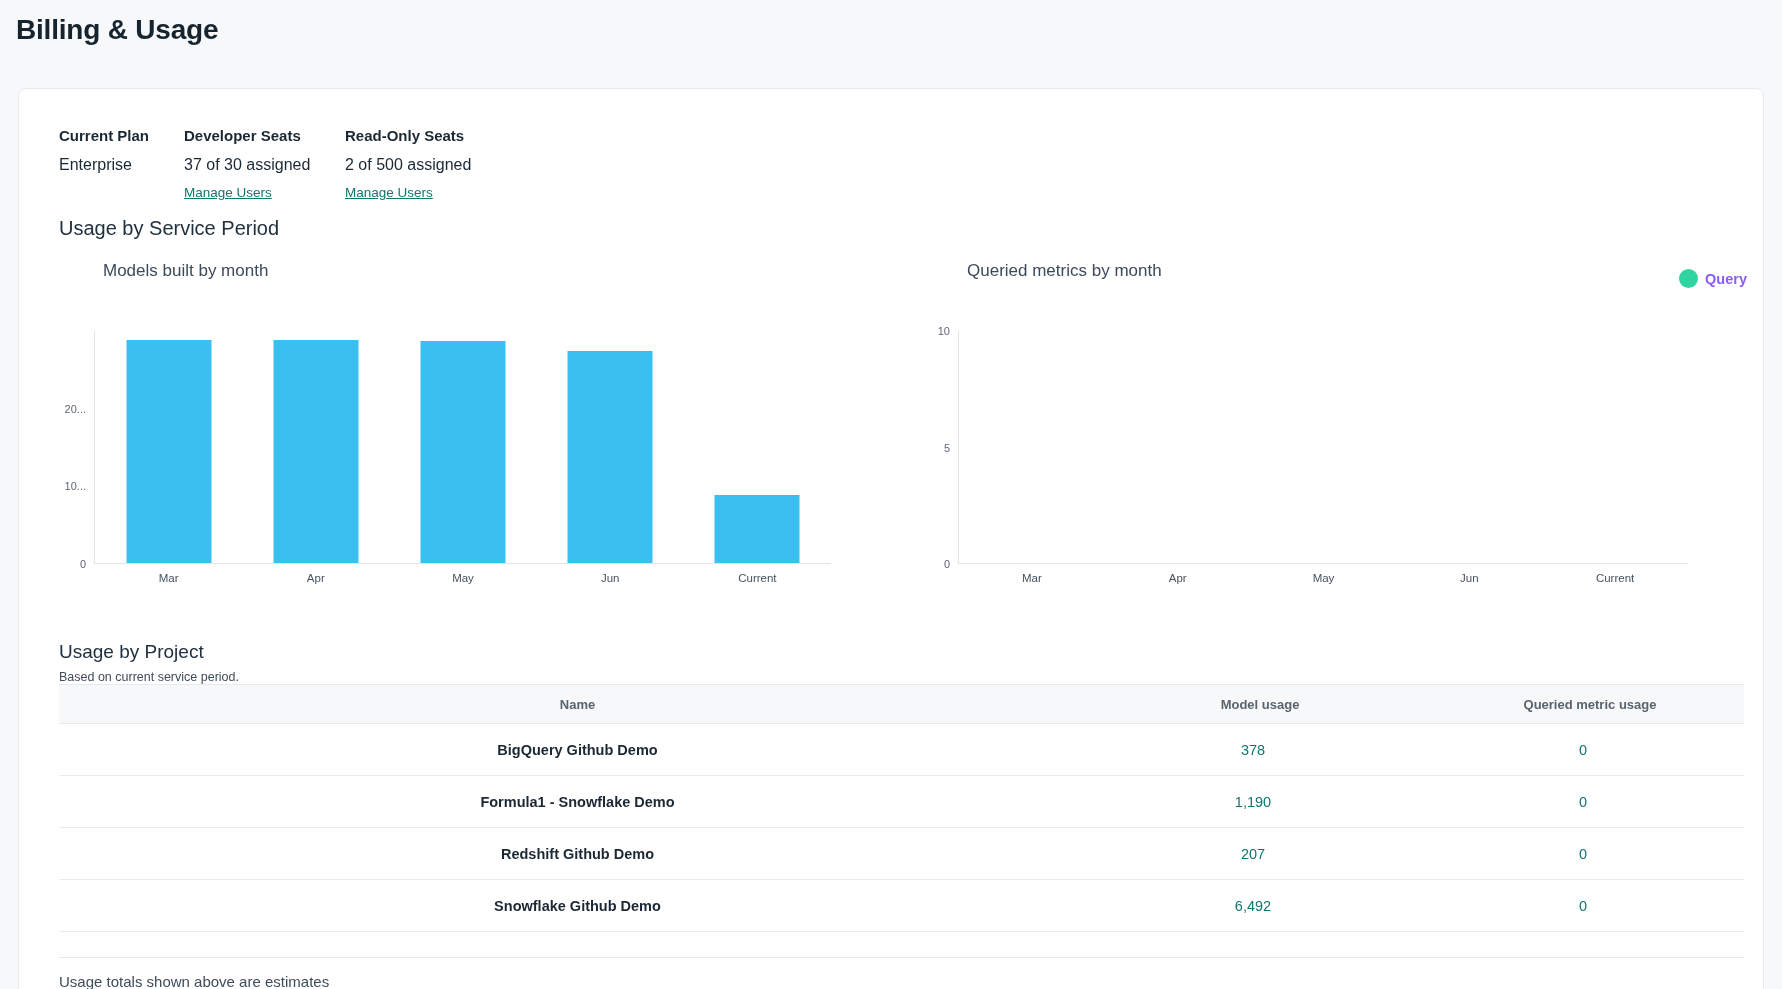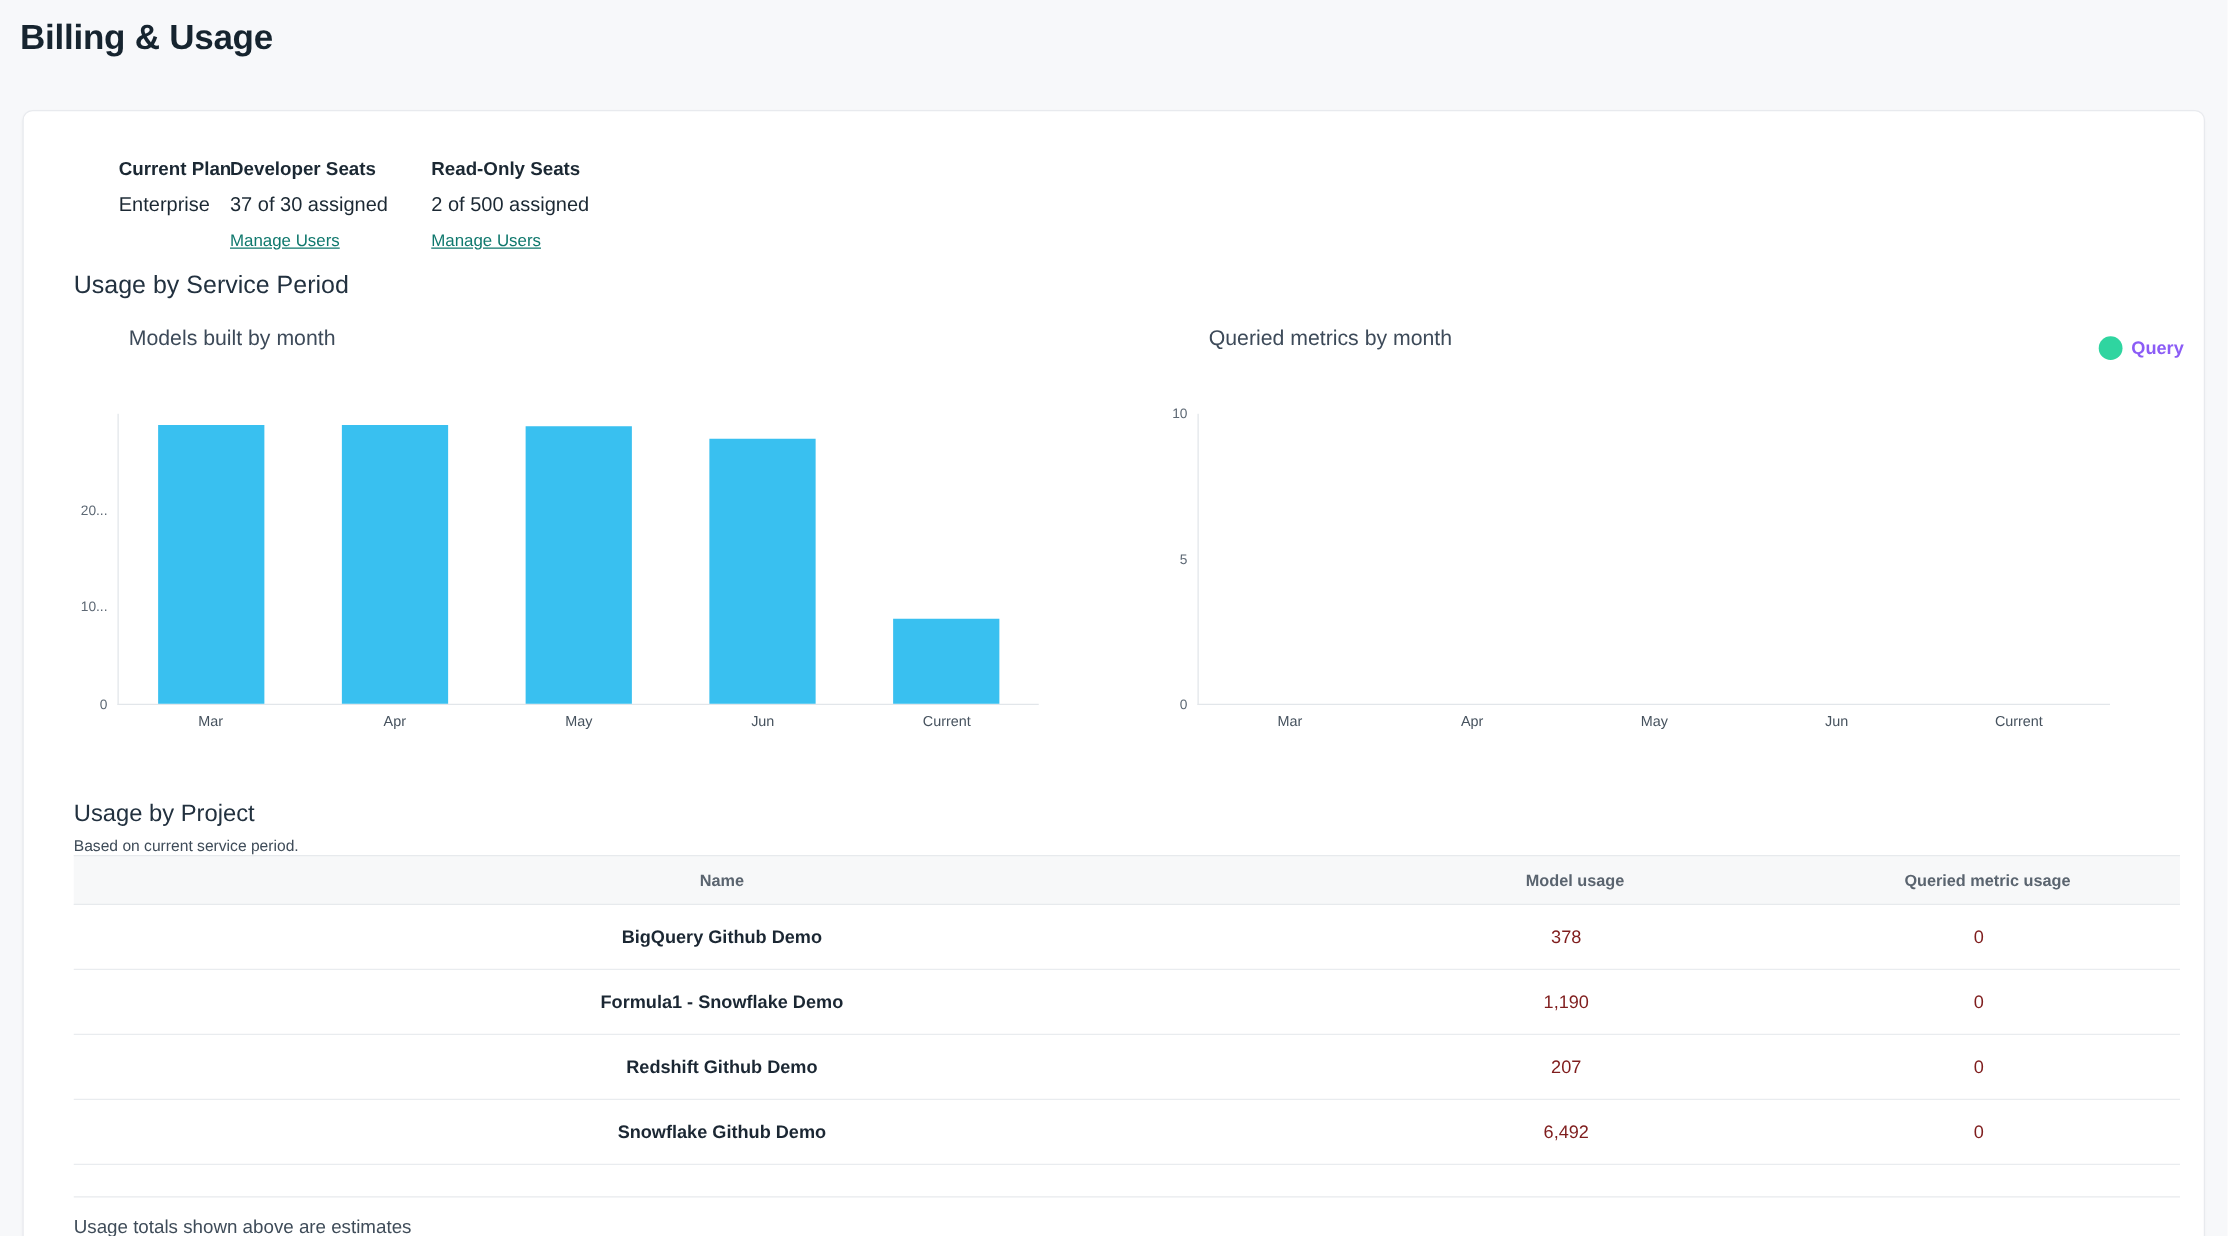--- a/index.html
+++ b/index.html
@@ -21,21 +21,21 @@
     box-shadow: 0 1px 2px rgba(20,30,40,0.04);
   }
   
   .plan-col { position: absolute; top: 38px; }
   .plan-col .label { font-size: 15px; font-weight: 700; color: #1b2833; }
   .plan-col .value { font-size: 16px; font-weight: 400; color: #1b2833; margin-top: 12px; }
   .plan-col .link  {
     display: inline-block; margin-top: 11px;
     font-size: 13.5px; color: #0f786d; text-decoration: underline; cursor: pointer;
   }
-  .col-1 { left: 40px; margin-left: 36px; } .col-2 { left: 165px; } .col-3 { left: 326px; }
+  .col-1 { left: 40px; } .col-2 { left: 165px; } .col-3 { left: 326px; }
 
   .section-heading {
     position: absolute; left: 40px; top: 128px;
     font-size: 20px; font-weight: 500; color: #22313f;
   }
 
   
   .chart { position: absolute; top: 170px; }
   .chart-left  { left: 40px;  width: 772px; }
   .chart-right { left: 904px; width: 765px; }
@@ -77,21 +77,21 @@
     align-items: center;
   }
   .t-head {
     height: 40px; background: #f7f8f9;
     border-top: 1px solid #e7eaed; border-bottom: 1px solid #e7eaed;
   }
   .t-head .t-cell { font-size: 13px; font-weight: 600; color: #5a646f; padding-left: 14px; }
   .t-body-row { height: 52px; border-bottom: 1px solid #e9ecef; }
   .t-cell:first-child { padding-left: 12px; }
   .cell-name  { font-size: 14.5px; font-weight: 700; color: #1b2733; }
-  .cell-value { font-size: 14.5px; font-weight: 400; color: #7f1d1d; }
+  .cell-value { font-size: 14.5px; font-weight: 400; color: #0f766e; }
   .t-empty-row { height: 26px; border-bottom: 1px solid #e7eaed; }
 
   .footnote {
     position: absolute; left: 40px; top: 884px;
     font-size: 15px; color: #3f4c59;
   }
 </style>
 </head>
 <body>
 

